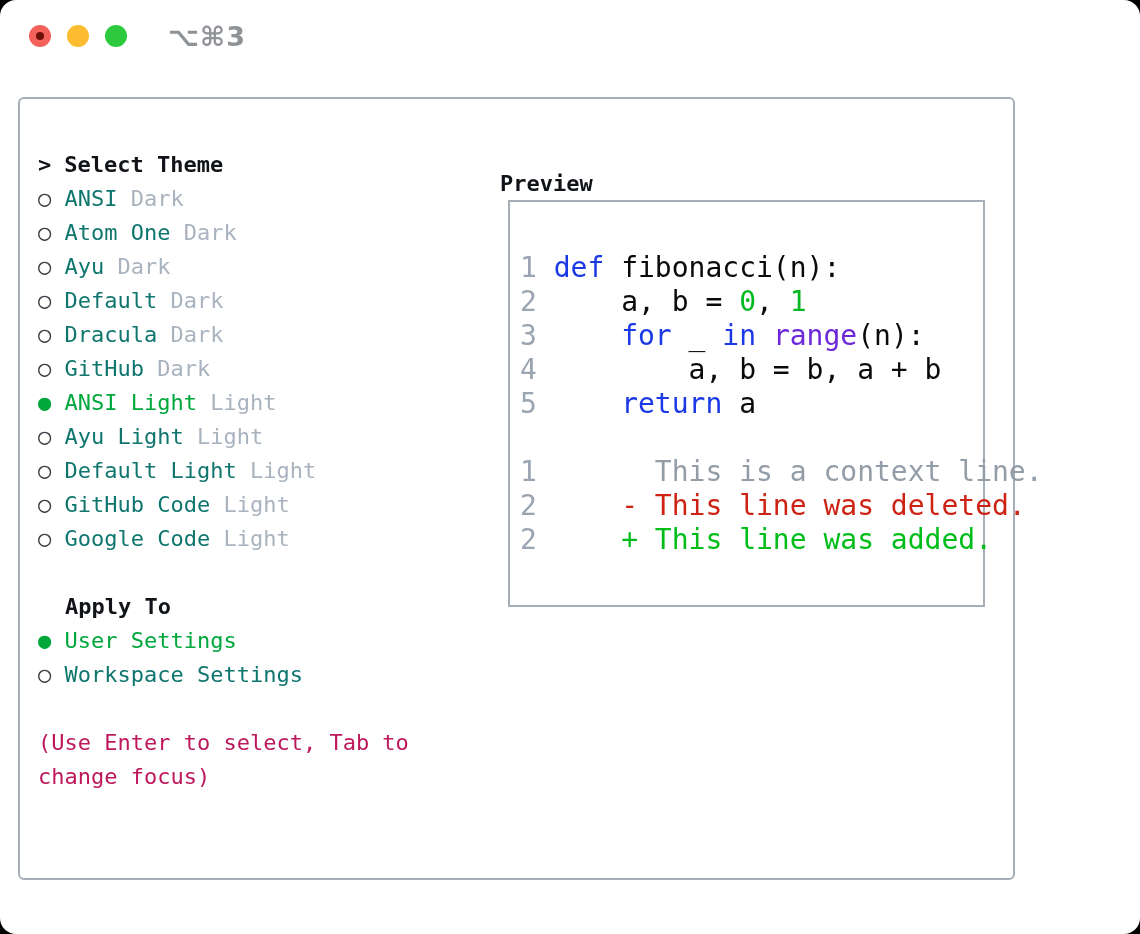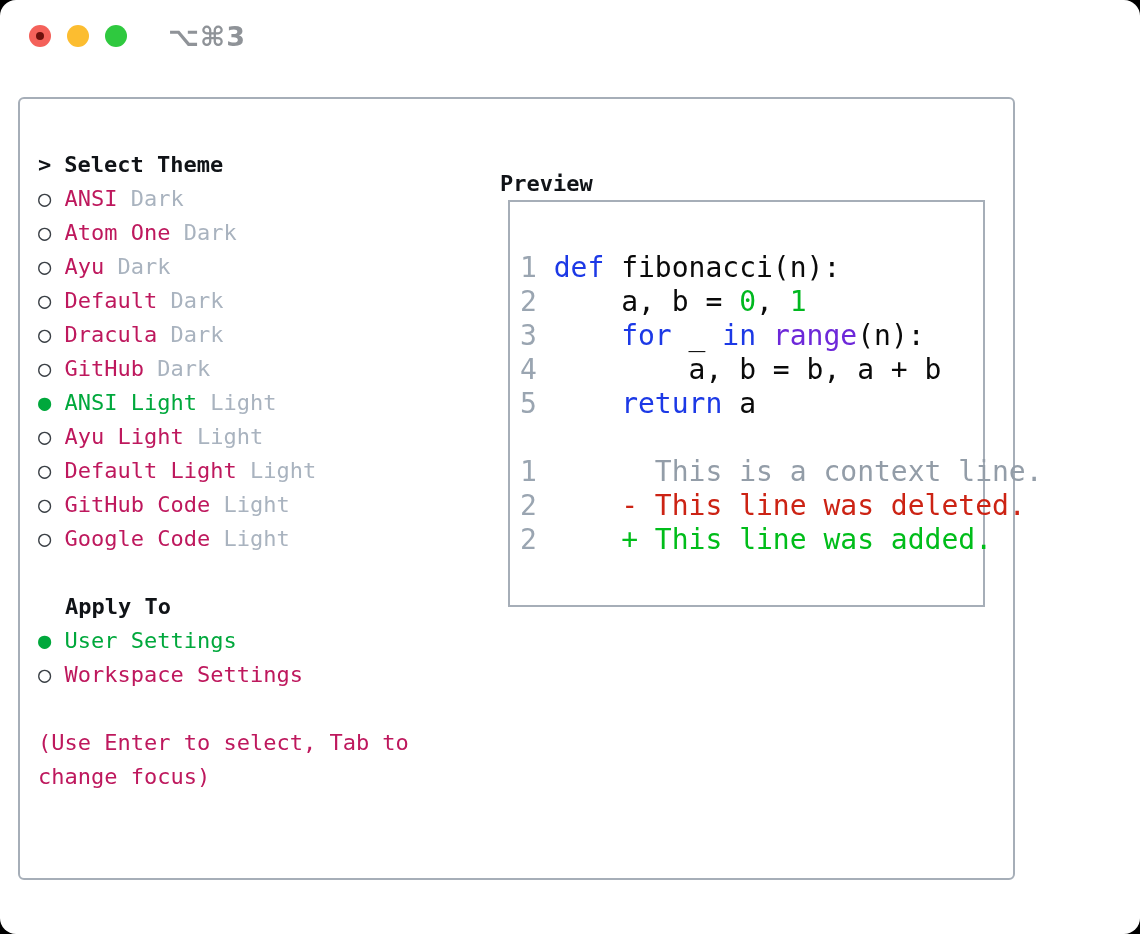--- a/index.html
+++ b/index.html
@@ -23,21 +23,21 @@
   
   .main-box { position:absolute; left:18px; top:97px; width:993px; height:779px;
     border:2px solid #a6aeb8; border-radius:6px; background:#fff; }
   .row { height:34px; line-height:34px; font-size:22px; white-space:pre; }
   .hdr { font-weight:700; color:#101317; }
   .left-col { position:absolute; left:18px; top:49px; }
   .caret { margin-right:13px; color:#101317; }
   .apply-hdr { padding-left:27px; }
   .spacer { height:34px; }
   .mk { color:#3b4046; }
-  .nm { color:#be185d; }
+  .nm { color:#0f766e; }
   .opt.sel .mk, .opt.sel .nm { color:#00a83c; }
   .vr { color:#a9b3bf;text-align:center; }
   .hint { color:#be185d; }
   
   .preview-header { position:absolute; left:480px; top:49px;margin-top:19px; }
   .preview-box { position:absolute; left:488px; top:101px; width:473px; height:403px;
     border:2px solid #a6aeb8; background:#fff; }
   .code { position:absolute; left:10px; top:49px; }
   .code-line { height:34px; line-height:34px; font-size:28px; white-space:pre; }
   .ln  { color:#9aa5b1; }

